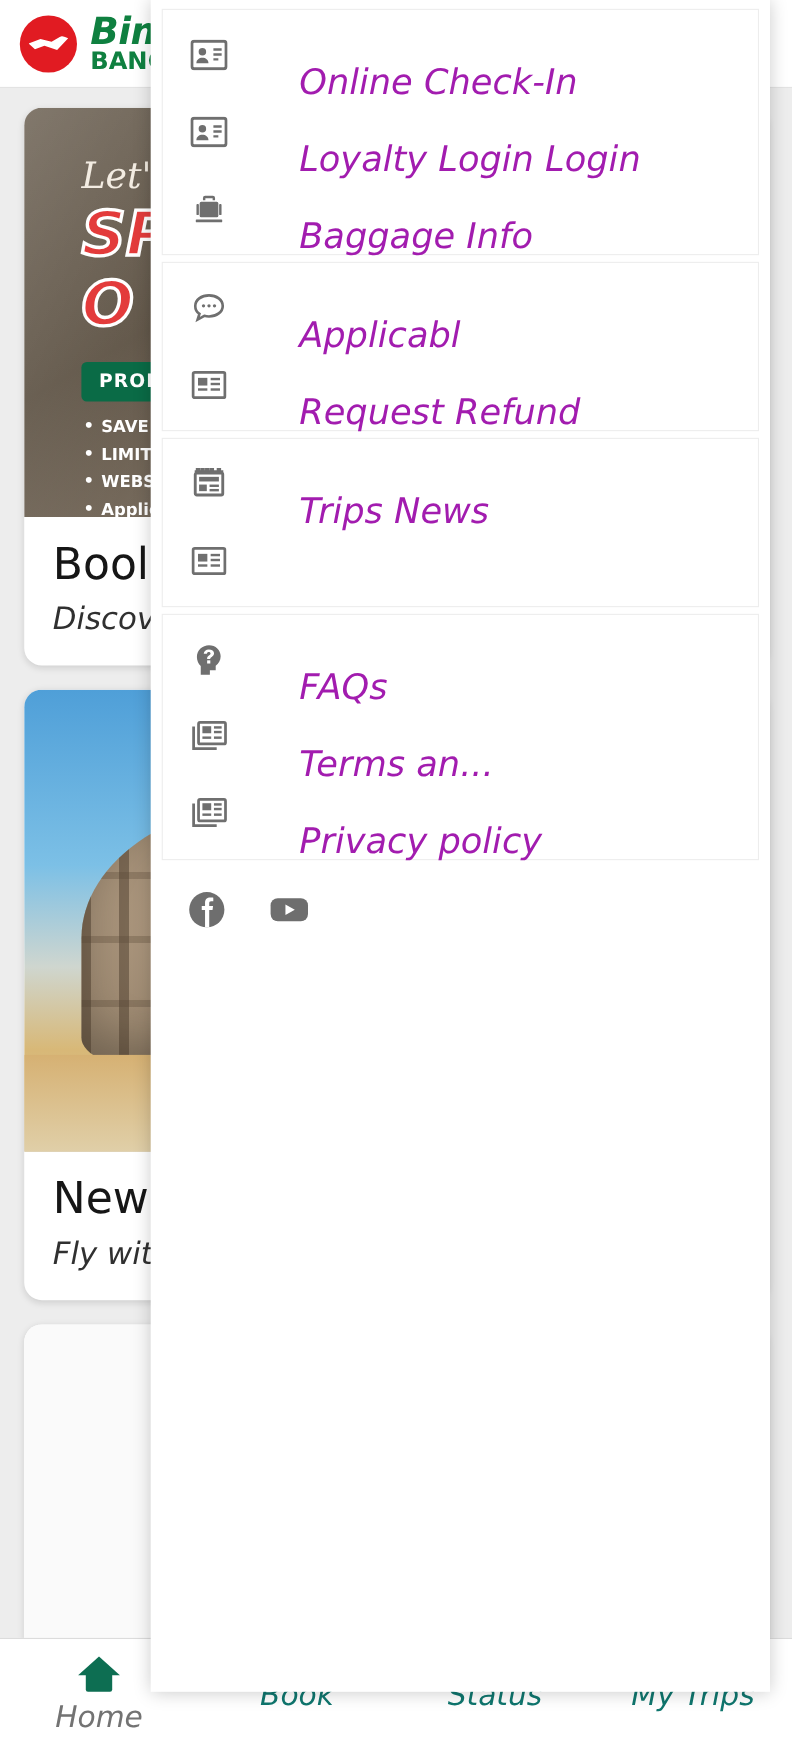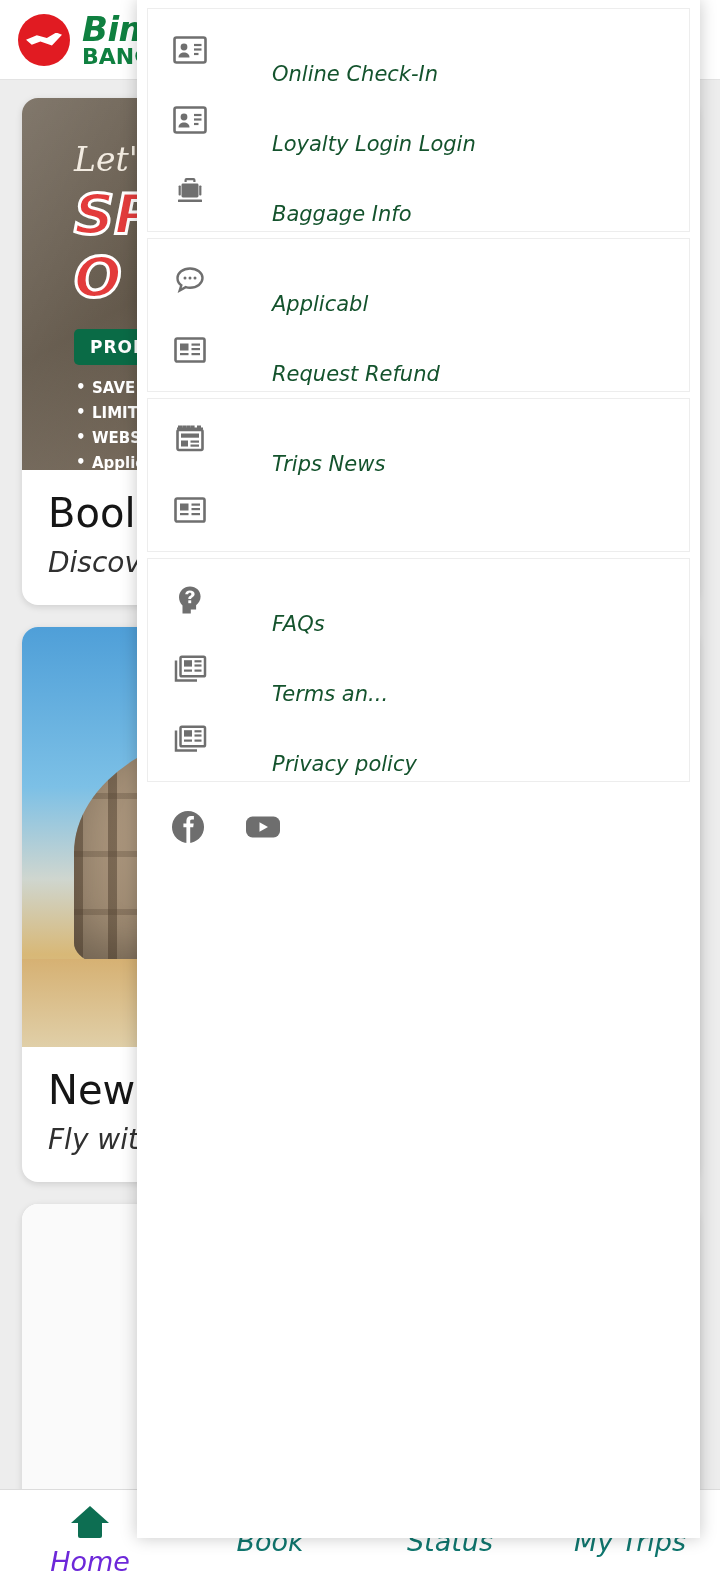--- a/index.html
+++ b/index.html
@@ -114,21 +114,21 @@
   
   .bottom-nav {
     position: absolute; left: 0; bottom: 0; width: 720px; height: 104px;
     background: #ffffff; display: flex; border-top: 1px solid #dcdcdc;
   }
   .nav-item {
     flex: 1; display: flex; flex-direction: column; align-items: center;
     justify-content: center; gap: 8px;
   }
   .nav-label { font-size: 27px; font-style: italic; color: #0f766e; }
-  .nav-item.active .nav-label { color: #6d28d9; }
+  .nav-item.active .nav-label { color: #737373; }
   .home-icon { width: 38px; height: 32px; position: relative; }
   .home-icon::before {
     content: ""; position: absolute; left: 0; top: 0; width: 0; height: 0;
     border-left: 19px solid transparent; border-right: 19px solid transparent;
     border-bottom: 17px solid #0d6e52;
   }
   .home-icon::after {
     content: ""; position: absolute; left: 7px; top: 15px; width: 24px; height: 17px;
     background: #0d6e52; border-radius: 0 0 2px 2px;
   }
@@ -146,21 +146,21 @@
   .menu-item {
     display: flex; align-items: center; height: 70px; padding-left: 18px;
     cursor: pointer;
   }
   .mi-icon {
     width: 48px; flex: none; display: flex; align-items: center; justify-content: center;
     color: #6f6f6f;
   }
   .mi-icon svg { display: block; }
   .mi-label {
-    font-size: 21px; font-style: italic; color: #14532d; margin-left: 58px;
+    font-size: 32px; font-style: italic; color: #a21caf; margin-left: 58px;
     white-space: nowrap; font-family: "DejaVu Sans", "Liberation Sans", sans-serif; margin-top: 48px;
   }
   .social-row { display: flex; align-items: center; gap: 40px; padding: 22px 0 0 24px; }
   .soc { color: #6e6e6e; cursor: pointer; }
   .soc svg { display: block; }
 </style>
 </head>
 <body>
 
 <div id="app">

